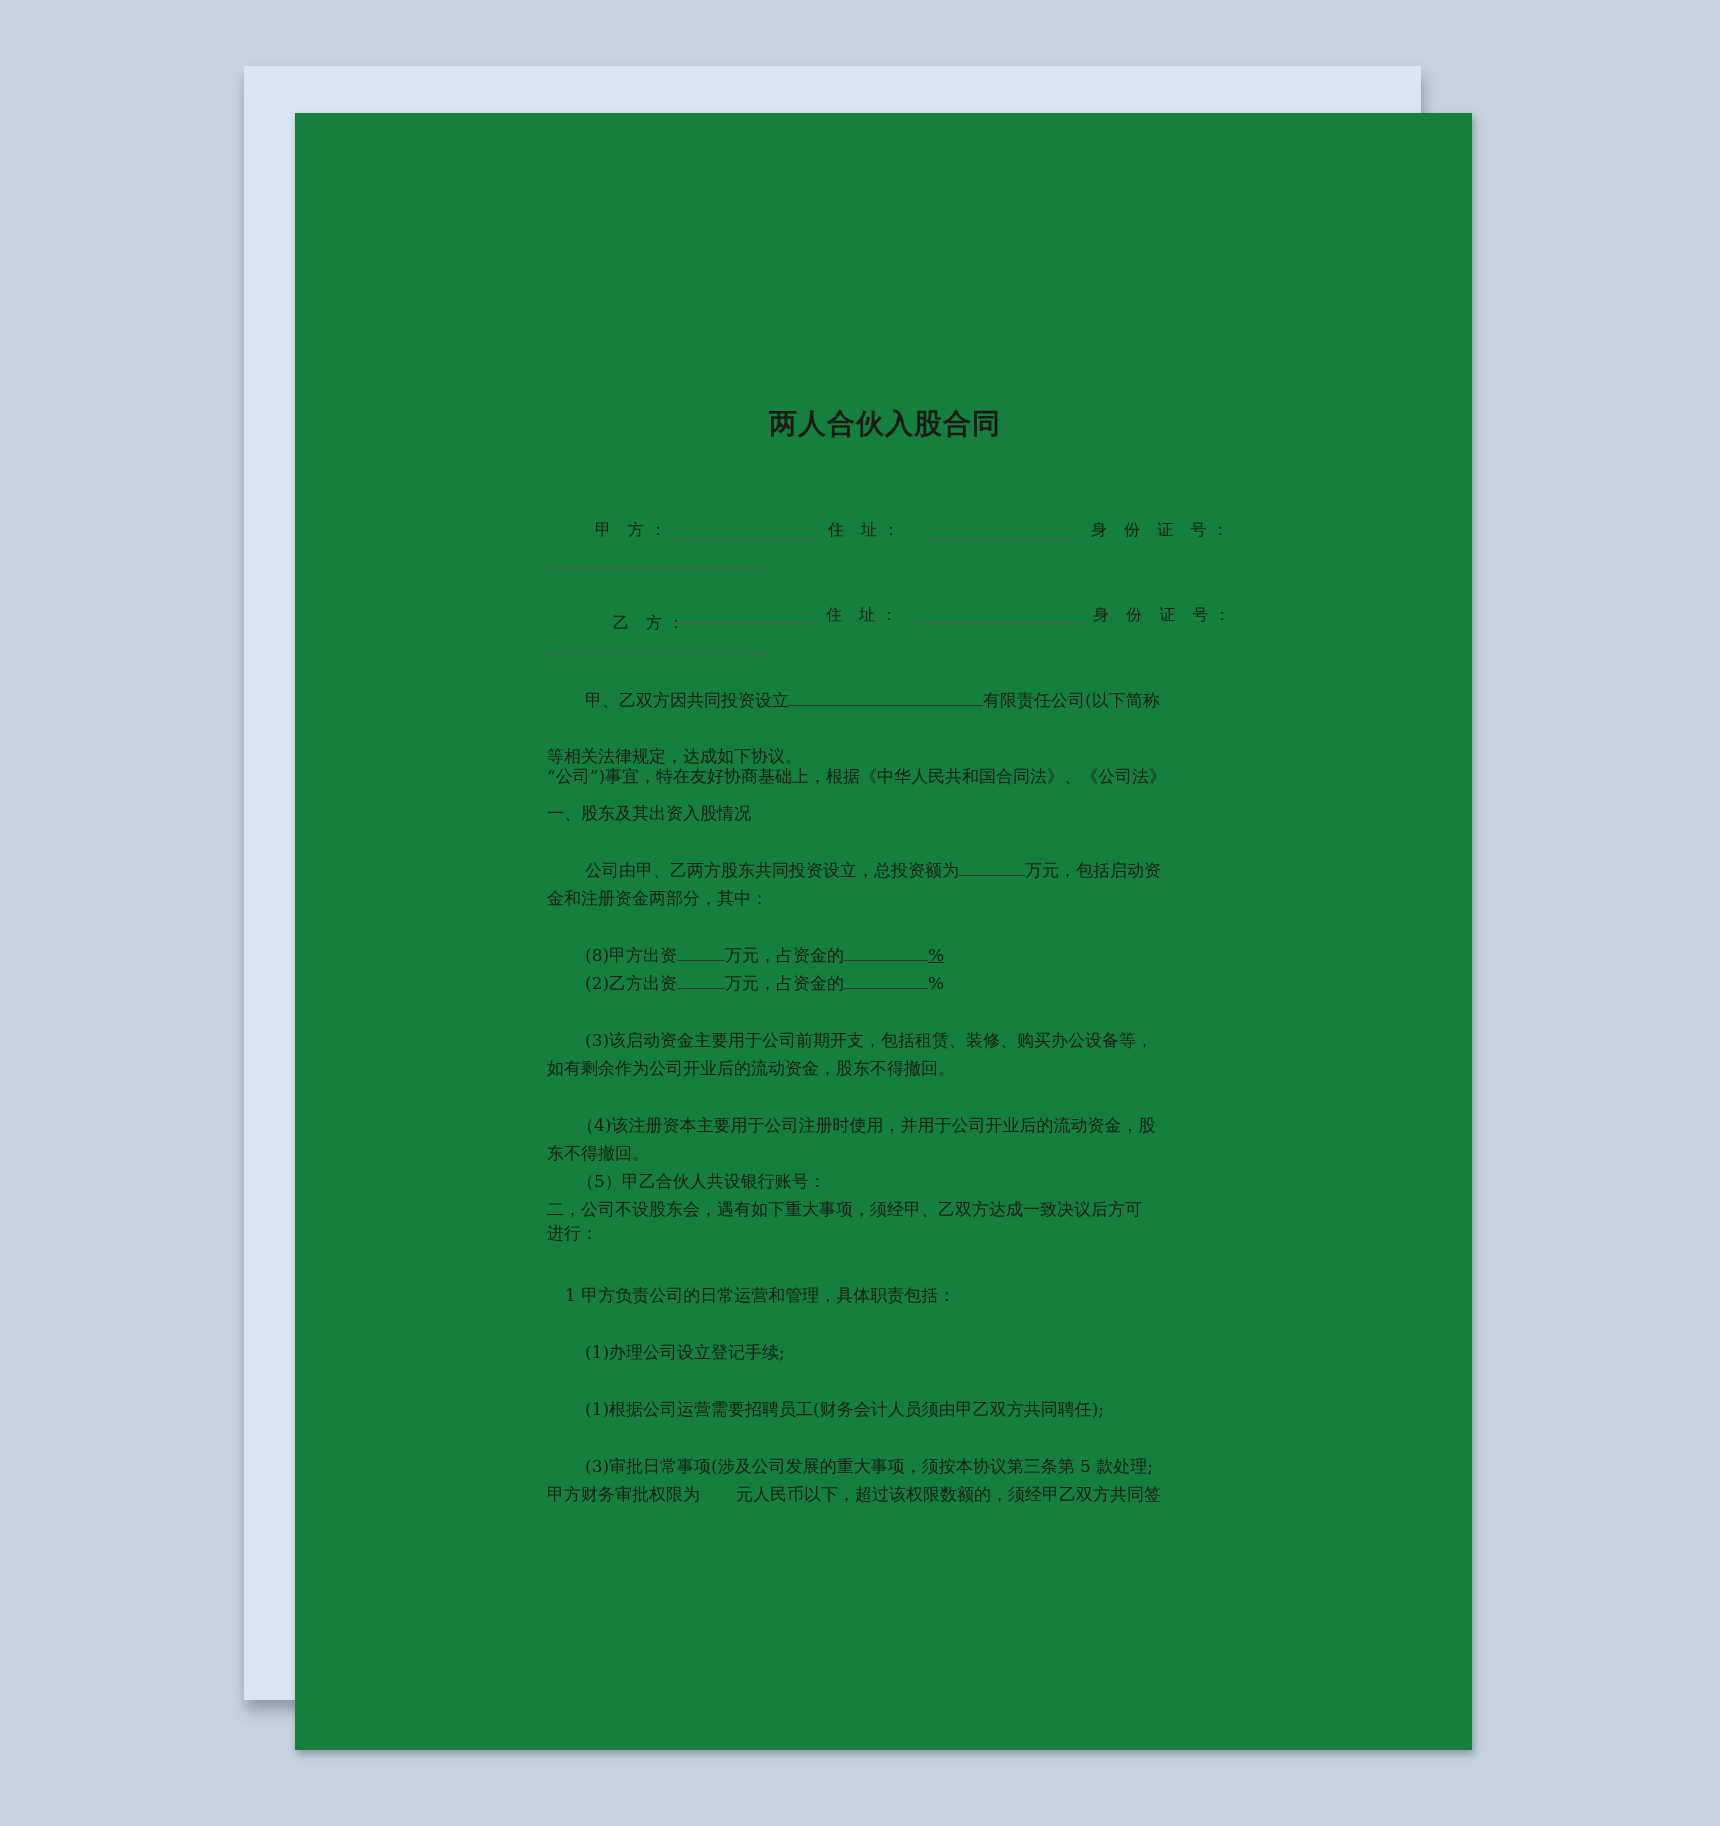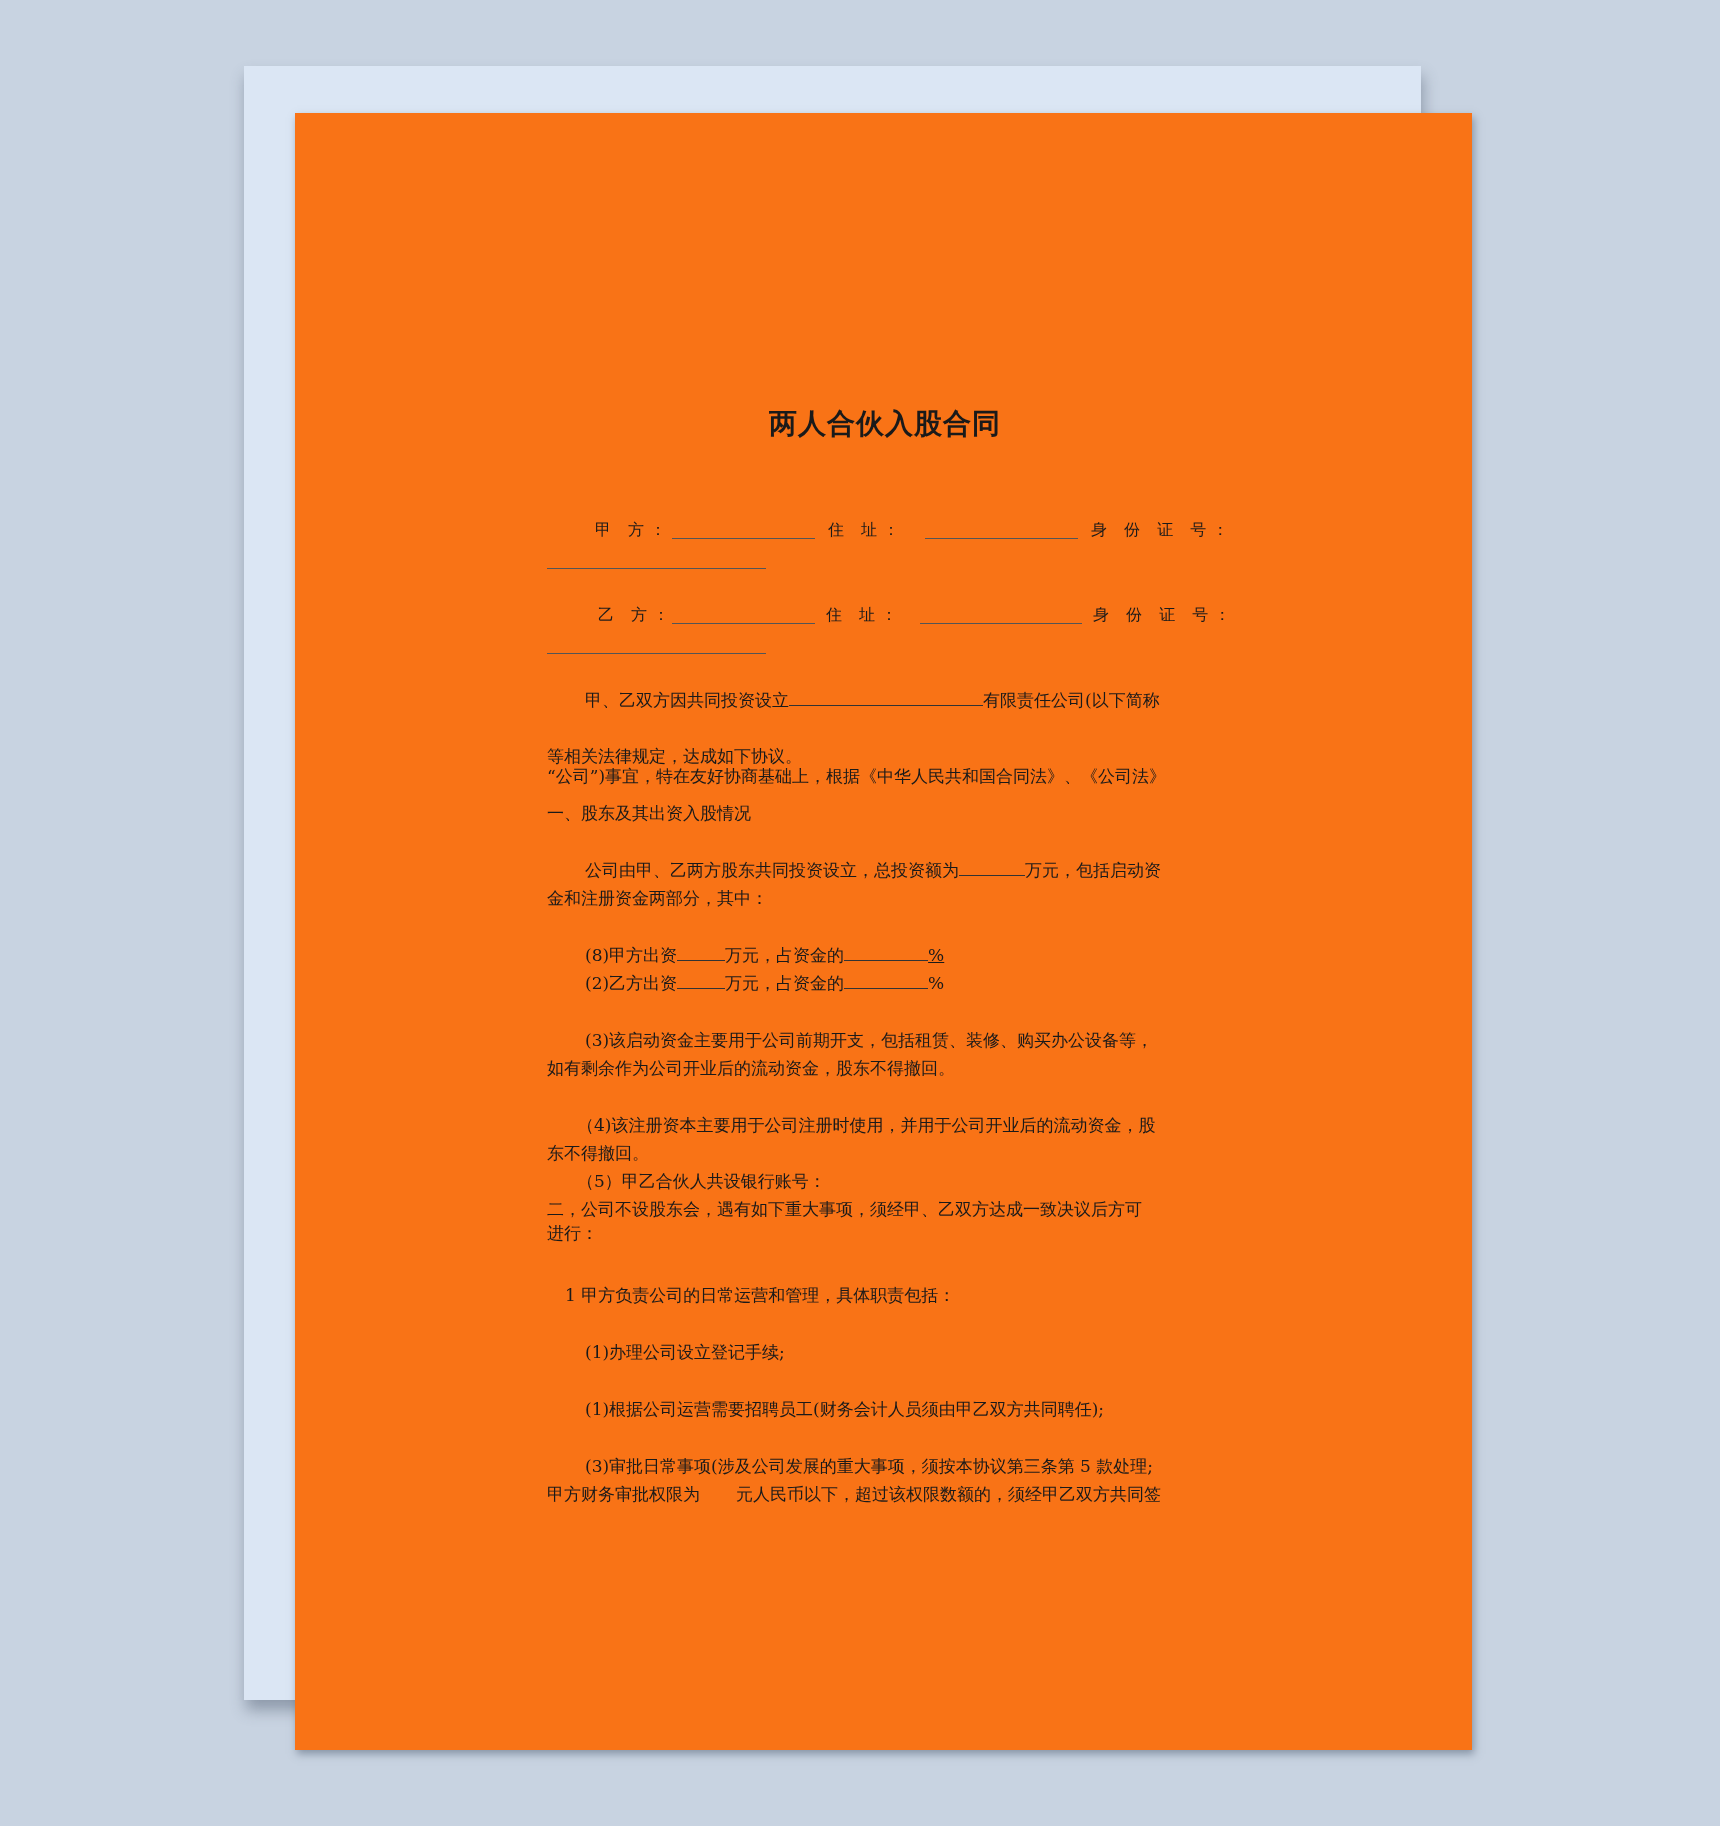--- a/index.html
+++ b/index.html
@@ -12,21 +12,21 @@
   }
   .back-page {
     position: absolute; left: 244px; top: 66px;
     width: 1177px; height: 1634px;
     background: #dbe6f4;
     box-shadow: 2px 10px 14px rgba(70,85,105,0.45);
   }
   .front-page {
     position: absolute; left: 295px; top: 113px;
     width: 1177px; height: 1637px;
-    background: #f97316;
+    background: #15803d;
     box-shadow: 2px 4px 8px rgba(70,85,105,0.5);
   }
   .content {
     position: absolute; left: 252px; top: 0; width: 676px;
     font-size: 17px; line-height: 28px;
   }
   .title {
     position: absolute; top: 297px; left: 0; width: 100%;
     text-align: center; font-size: 28px; font-weight: bold;
     font-family: "DejaVu Sans", sans-serif; letter-spacing: 1px;
@@ -54,21 +54,21 @@
     <div class="party-row" style="top:403px;">
       <span style="left:48px;">甲 方：</span>
       <div class="uline" style="left:125px; width:143px; top:22px;"></div>
       <span style="left:281px;">住  址：</span>
       <div class="uline" style="left:378px; width:153px; top:22px;"></div>
       <span style="left:544px;">身 份 证 号：</span>
     </div>
     <div class="uline" style="left:0; width:219px; top:455px;"></div>
 
     <div class="party-row" style="top:488px;">
-      <span style="left:51px;">乙 方：</span>
+      <span style="left:66px;margin-top:8px;">乙 方：</span>
       <div class="uline" style="left:125px; width:143px; top:22px;"></div>
       <span style="left:279px;">住  址：</span>
       <div class="uline" style="left:373px; width:162px; top:22px;"></div>
       <span style="left:546px;">身 份 证 号：</span>
     </div>
     <div class="uline" style="left:0; width:219px; top:540px;"></div>
 
     <div class="para indent" style="top:573px;"><span>甲、乙双方因共同投资设立</span><span class="blank" style="width:194px;"></span><span>有限责任公司(以下简称</span></div>
     <div class="para" style="top:601px;margin-top:48px;">“公司”)事宜，特在友好协商基础上，根据《中华人民共和国合同法》、《公司法》</div>
     <div class="para" style="top:629px;">等相关法律规定，达成如下协议。</div>

